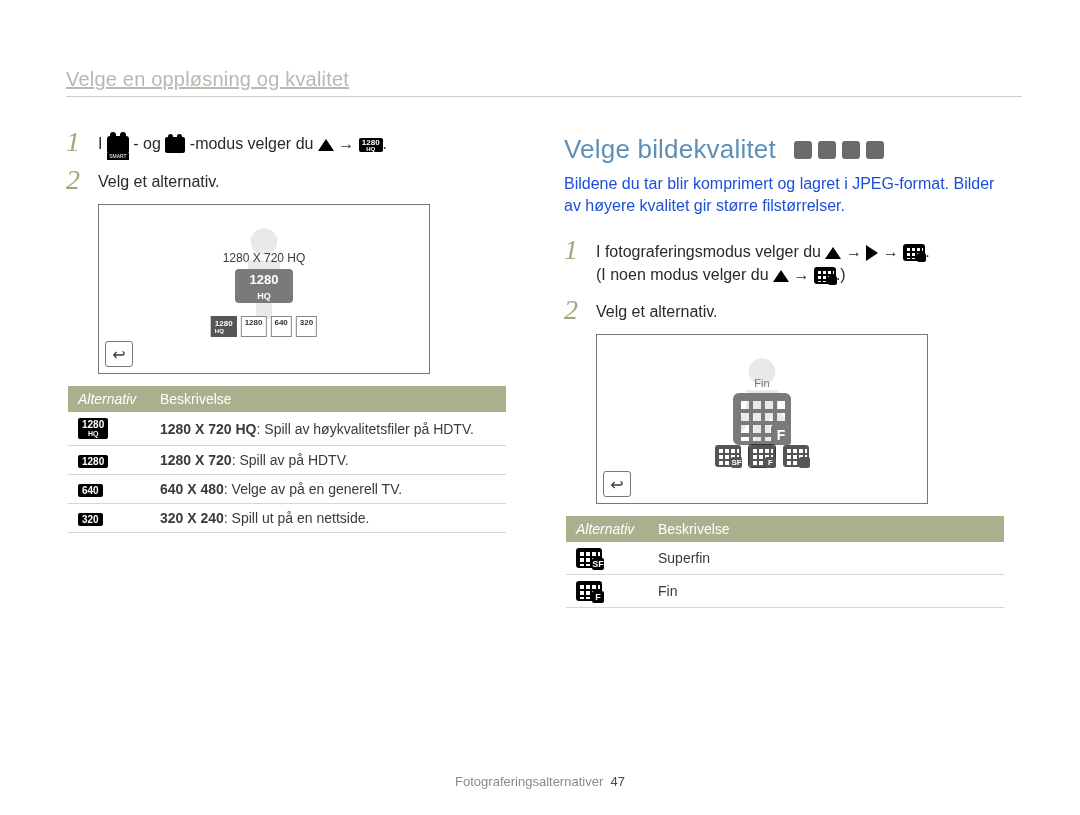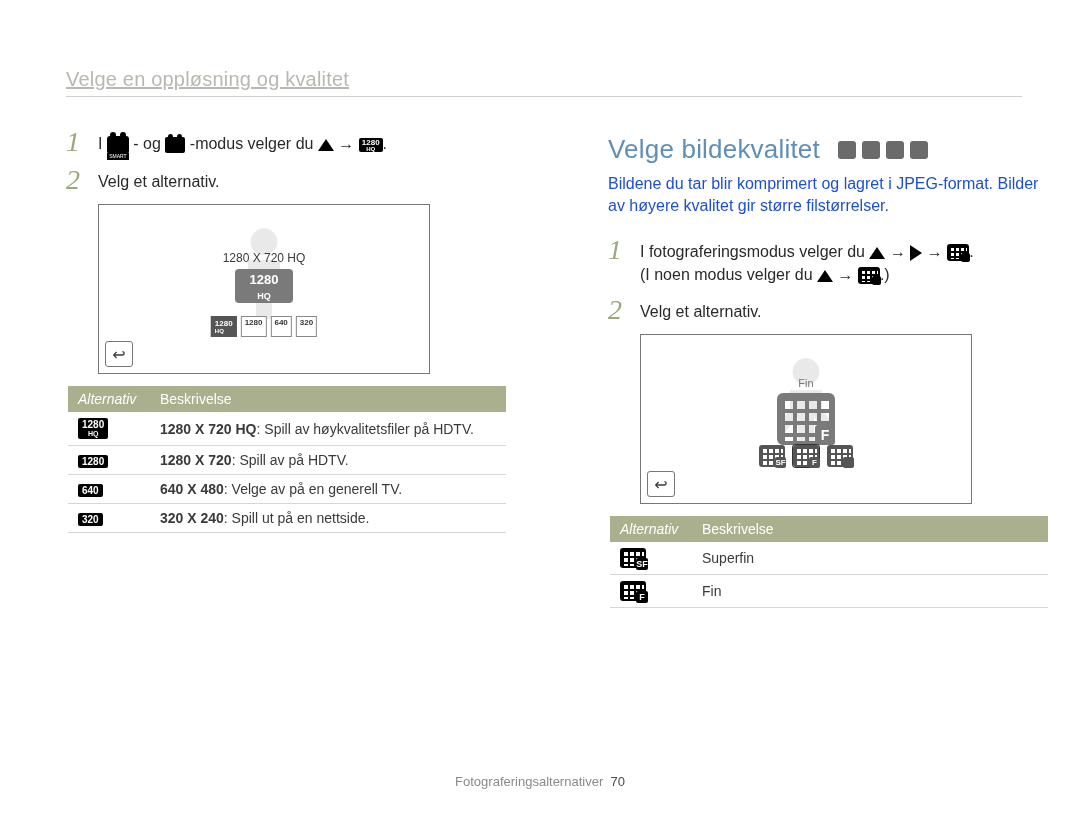--- a/index.html
+++ b/index.html
@@ -313,21 +313,21 @@
       <td><b>640 X 480</b><span>: Velge av på en generell TV.</span></td>
     </tr>
     <tr>
       <td><span class="res-chip">320</span></td>
       <td><b>320 X 240</b><span>: Spill ut på en nettside.</span></td>
     </tr>
   </tbody>
     </table>
 </div>
 
-<div class="col col-right" style="top:134px;margin-left:44px;">
+<div class="col col-right" style="top:134px;">
   <div>
     <span class="section-title">Velge bildekvalitet</span>
     <span class="mode-icons">
       <span class="mi"></span>
       <span class="mi"></span>
       <span class="mi"></span>
       <span class="mi"></span>
     </span>
   </div>
   <div class="intro">Bildene du tar blir komprimert og lagret i JPEG-format. Bilder av høyere kvalitet gir større filstørrelser.</div>
@@ -390,14 +390,14 @@
     </tr>
     <tr>
       <td><span class="quality-chip"><span class="corner">F</span></span></td>
       <td>Fin</td>
     </tr>
   </tbody>
     </table>
 </div>
 
 <div class="footer">
-  <span>Fotograferingsalternativer</span>&nbsp;&nbsp;<span class="pn">70</span>
+  <span>Fotograferingsalternativer</span>&nbsp;&nbsp;<span class="pn">47</span>
 </div>
 
 </body></html>

